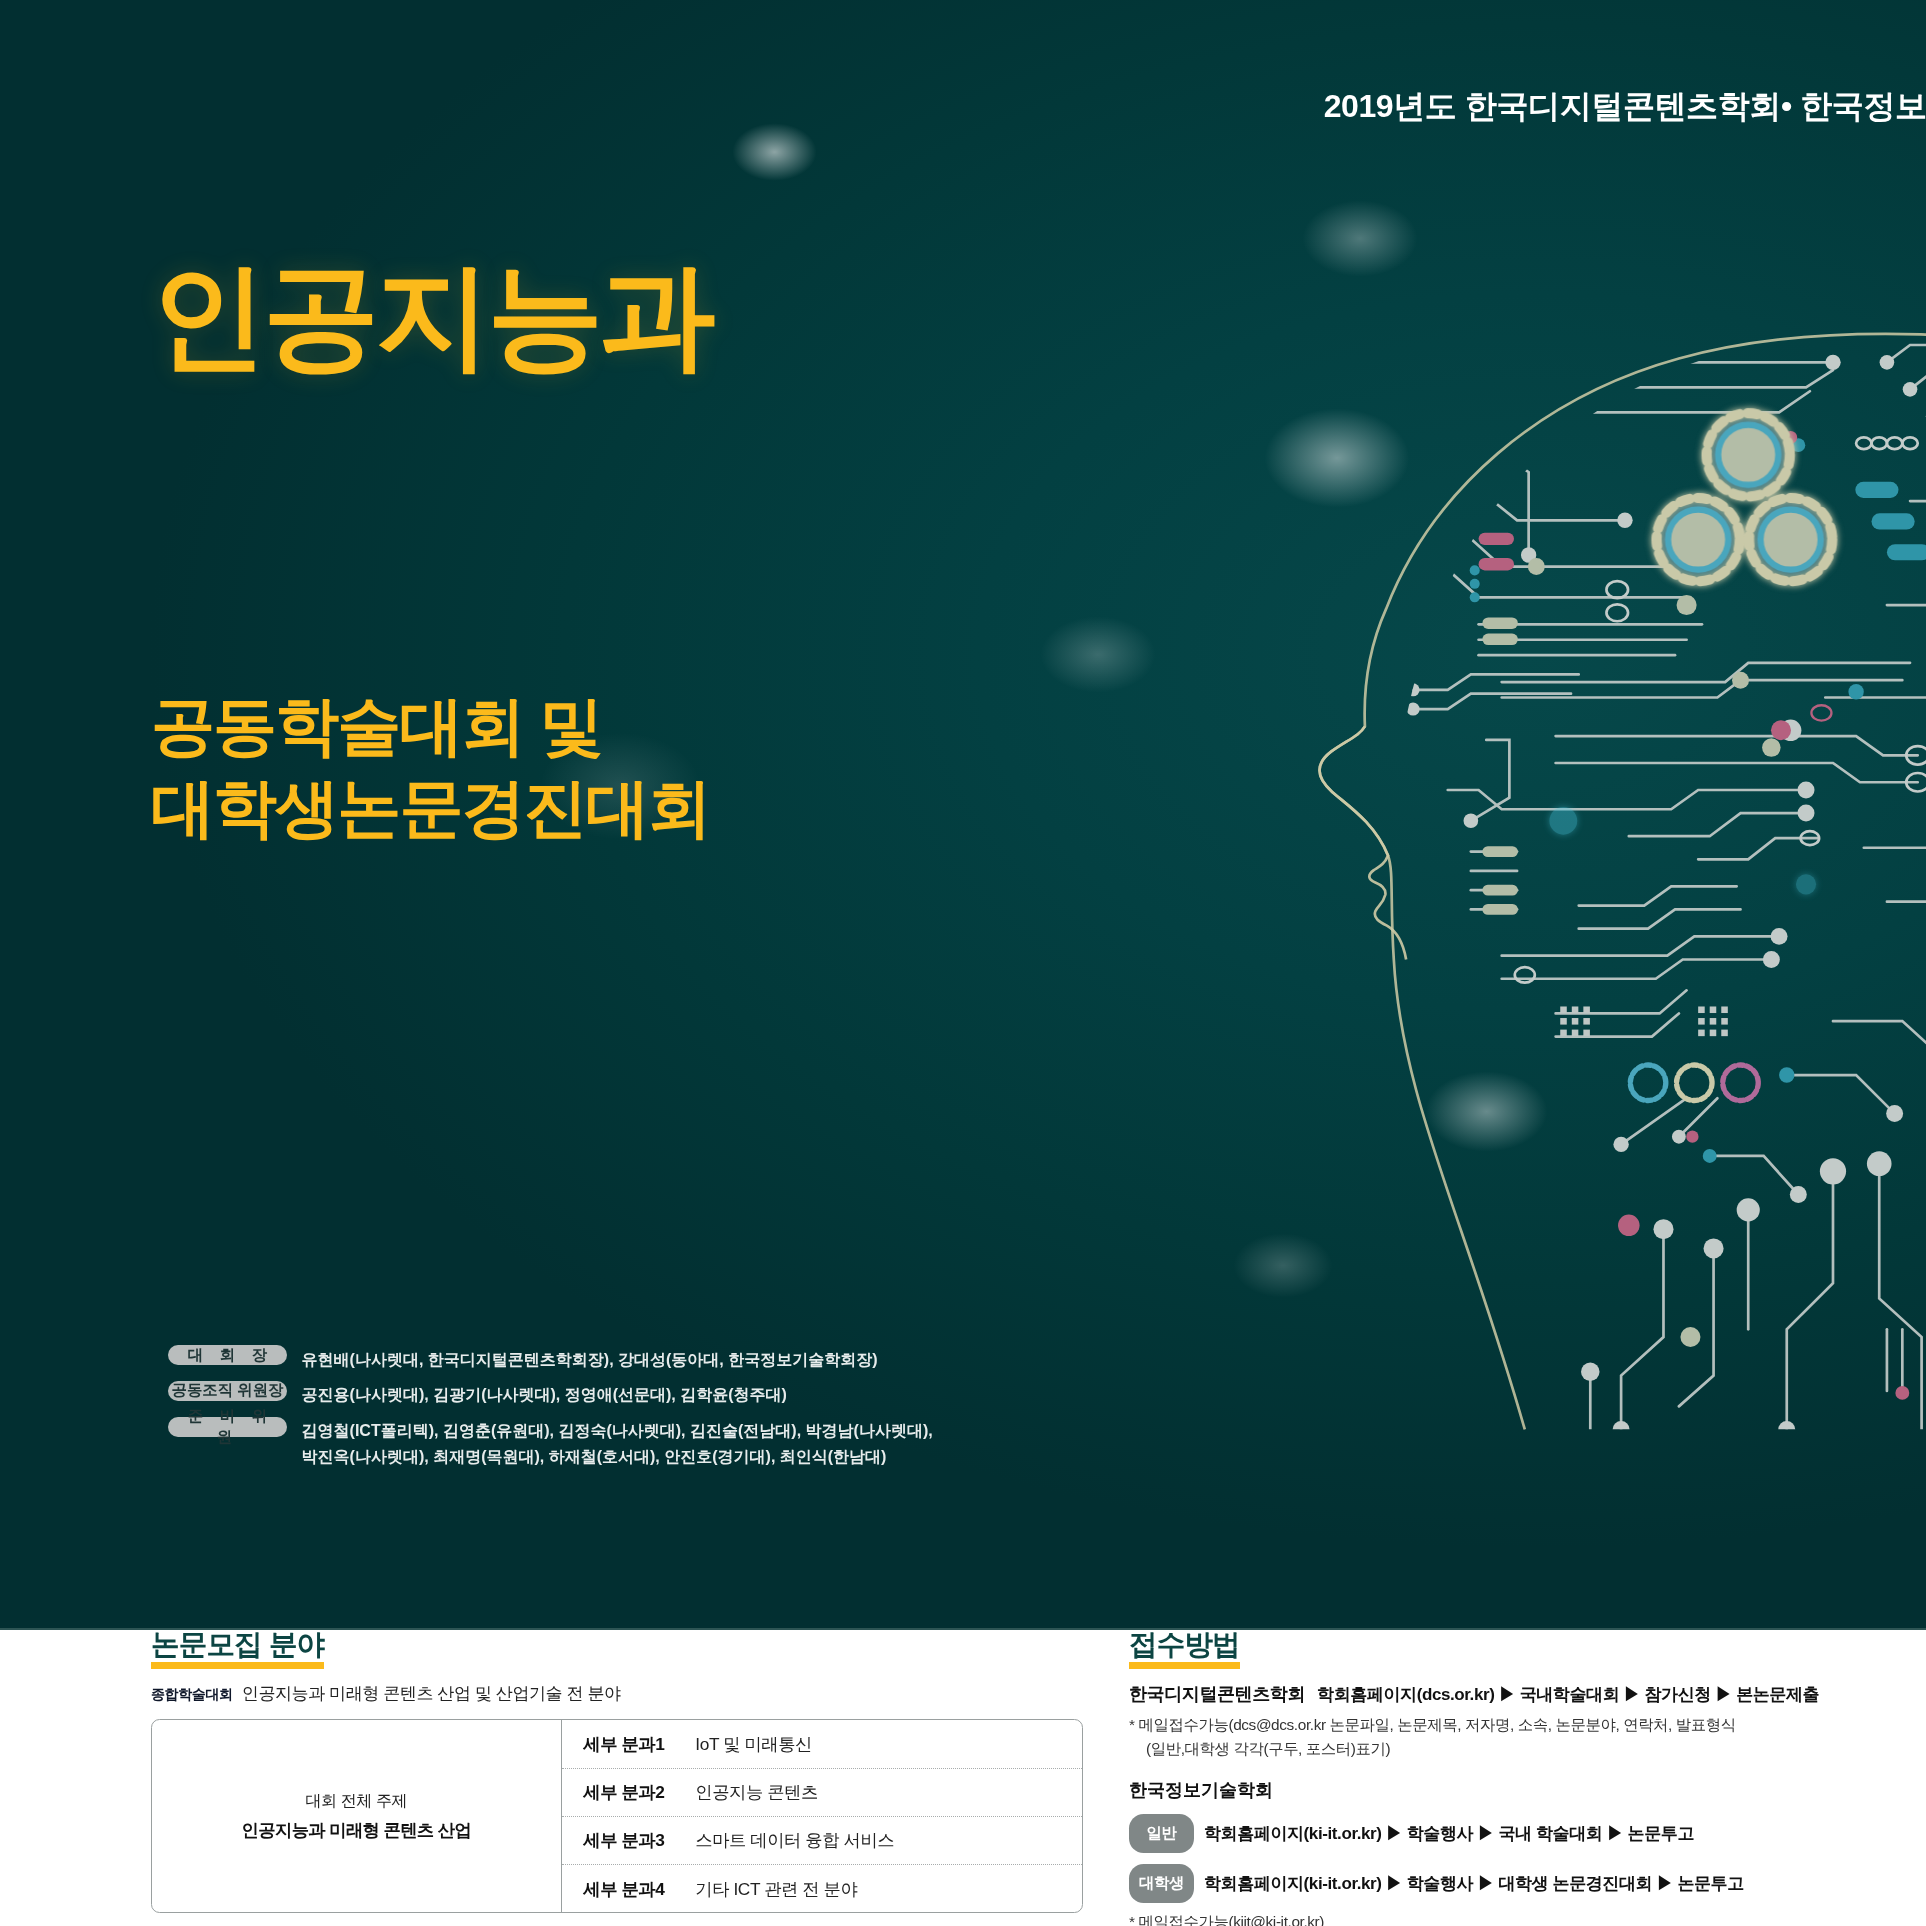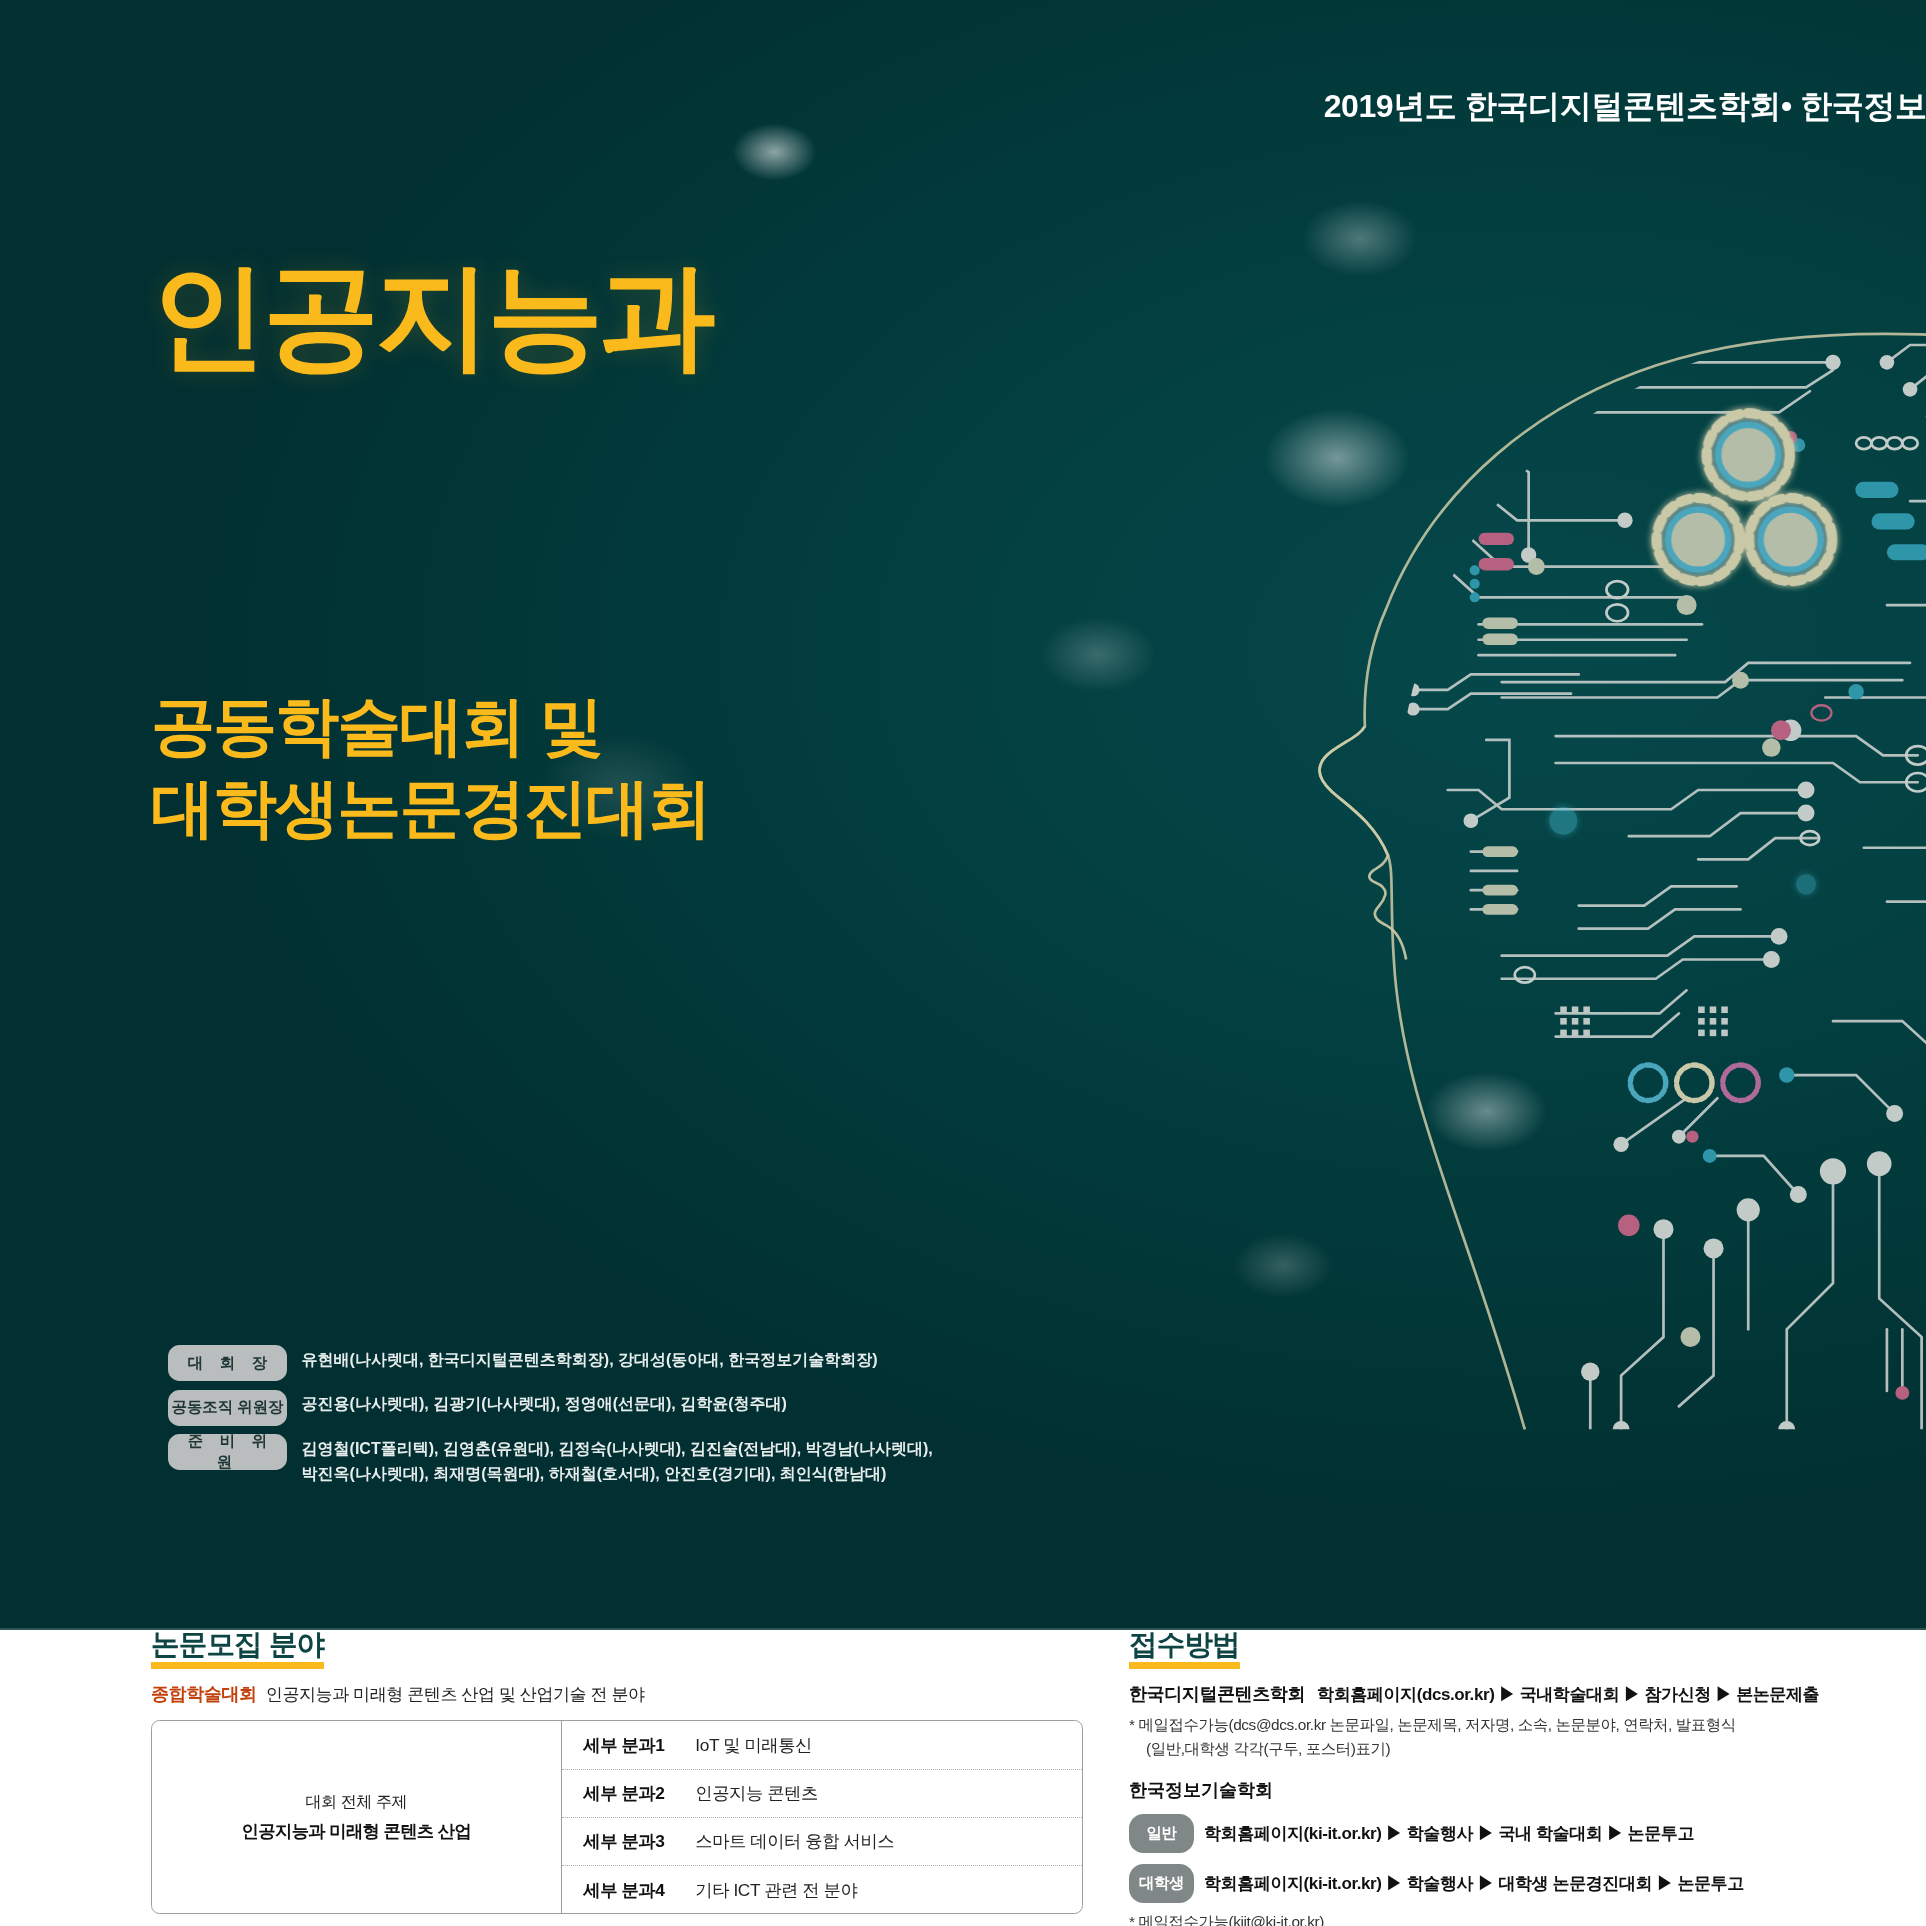--- a/index.html
+++ b/index.html
@@ -42,21 +42,21 @@
   .date-line { color:#fff; white-space:nowrap; }
   .date-big { font-size:83px; font-weight:900; letter-spacing:-2.3px; }
   .date-dow { font-size:35px; font-weight:700; vertical-align:10px; margin:0 2.3px 0 1.5px;}
   .date-dash { font-size:77px; font-weight:900; margin:0 6.2px; }
   .venue { color:#fff; font-size:58px; font-weight:900; letter-spacing:-1.5px; margin-top:14.6px; white-space:nowrap;}
 
   
   .committee { position:absolute; left:168px; top:1345px; width:1079px; }
   .com-row { display:flex; align-items:flex-start; margin-bottom:8.5px; }
   .com-pill {
-    flex:0 0 auto; width:119px; height:36px; border-radius:11.6px;
+    flex:0 0 auto; width:119px; height:20px; border-radius:11.6px;
     background:#b9bdbd; color:#1f3536;
     font-size:15.4px; font-weight:800; letter-spacing:0px;
     display:flex; align-items:center; justify-content:center; text-align:center;
     margin-right:14.6px;
   }
   .com-pill.spaced { letter-spacing:6.2px; text-indent:6.2px; }
   .com-names { padding-top:1.5px; }
   .com-names div { color:#e7ecec; font-size:16px; font-weight:600; line-height:1.62; white-space:nowrap;}
 
   
@@ -71,21 +71,21 @@
 
   .sec-title { margin-bottom:0; display:inline-block; }
   .sec-title h2 {
     color:#0c4543; font-size:28.5px; font-weight:900; letter-spacing:-0.8px; line-height:1;
   }
   .sec-underline { height:7px; background:#FBBA1B; margin-top:3.9px; }
 
   .sec { margin-bottom:0; }
 
   .kv { display:flex; align-items:baseline; margin-top:13px; }
-  .kv-label { font-size:18px; font-weight:900; color:#c2410c; white-space:nowrap; letter-spacing:-0.4px;}
+  .kv-label { font-size:14px; font-weight:900; color:#0f172a; white-space:nowrap; letter-spacing:-0.4px;}
   .kv-value { font-size:17px; font-weight:500; color:#222; margin-left:9.2px; letter-spacing:-0.4px;}
 
   
   table.rt { width:100%; border-collapse:collapse; }
   .tbl-outer { border:1.5px solid #9aa0a0; border-radius:8.5px; overflow:hidden; margin-top:14px;}
   .topic-tbl td { padding:0; vertical-align:middle; }
   .topic-left {
     width:44%; text-align:center; border-right:1.2px solid #9aa0a0; padding:15.4px 6.2px !important;
   }
   .topic-left .t1 { font-size:16px; color:#222; font-weight:500; letter-spacing:-0.4px;}

